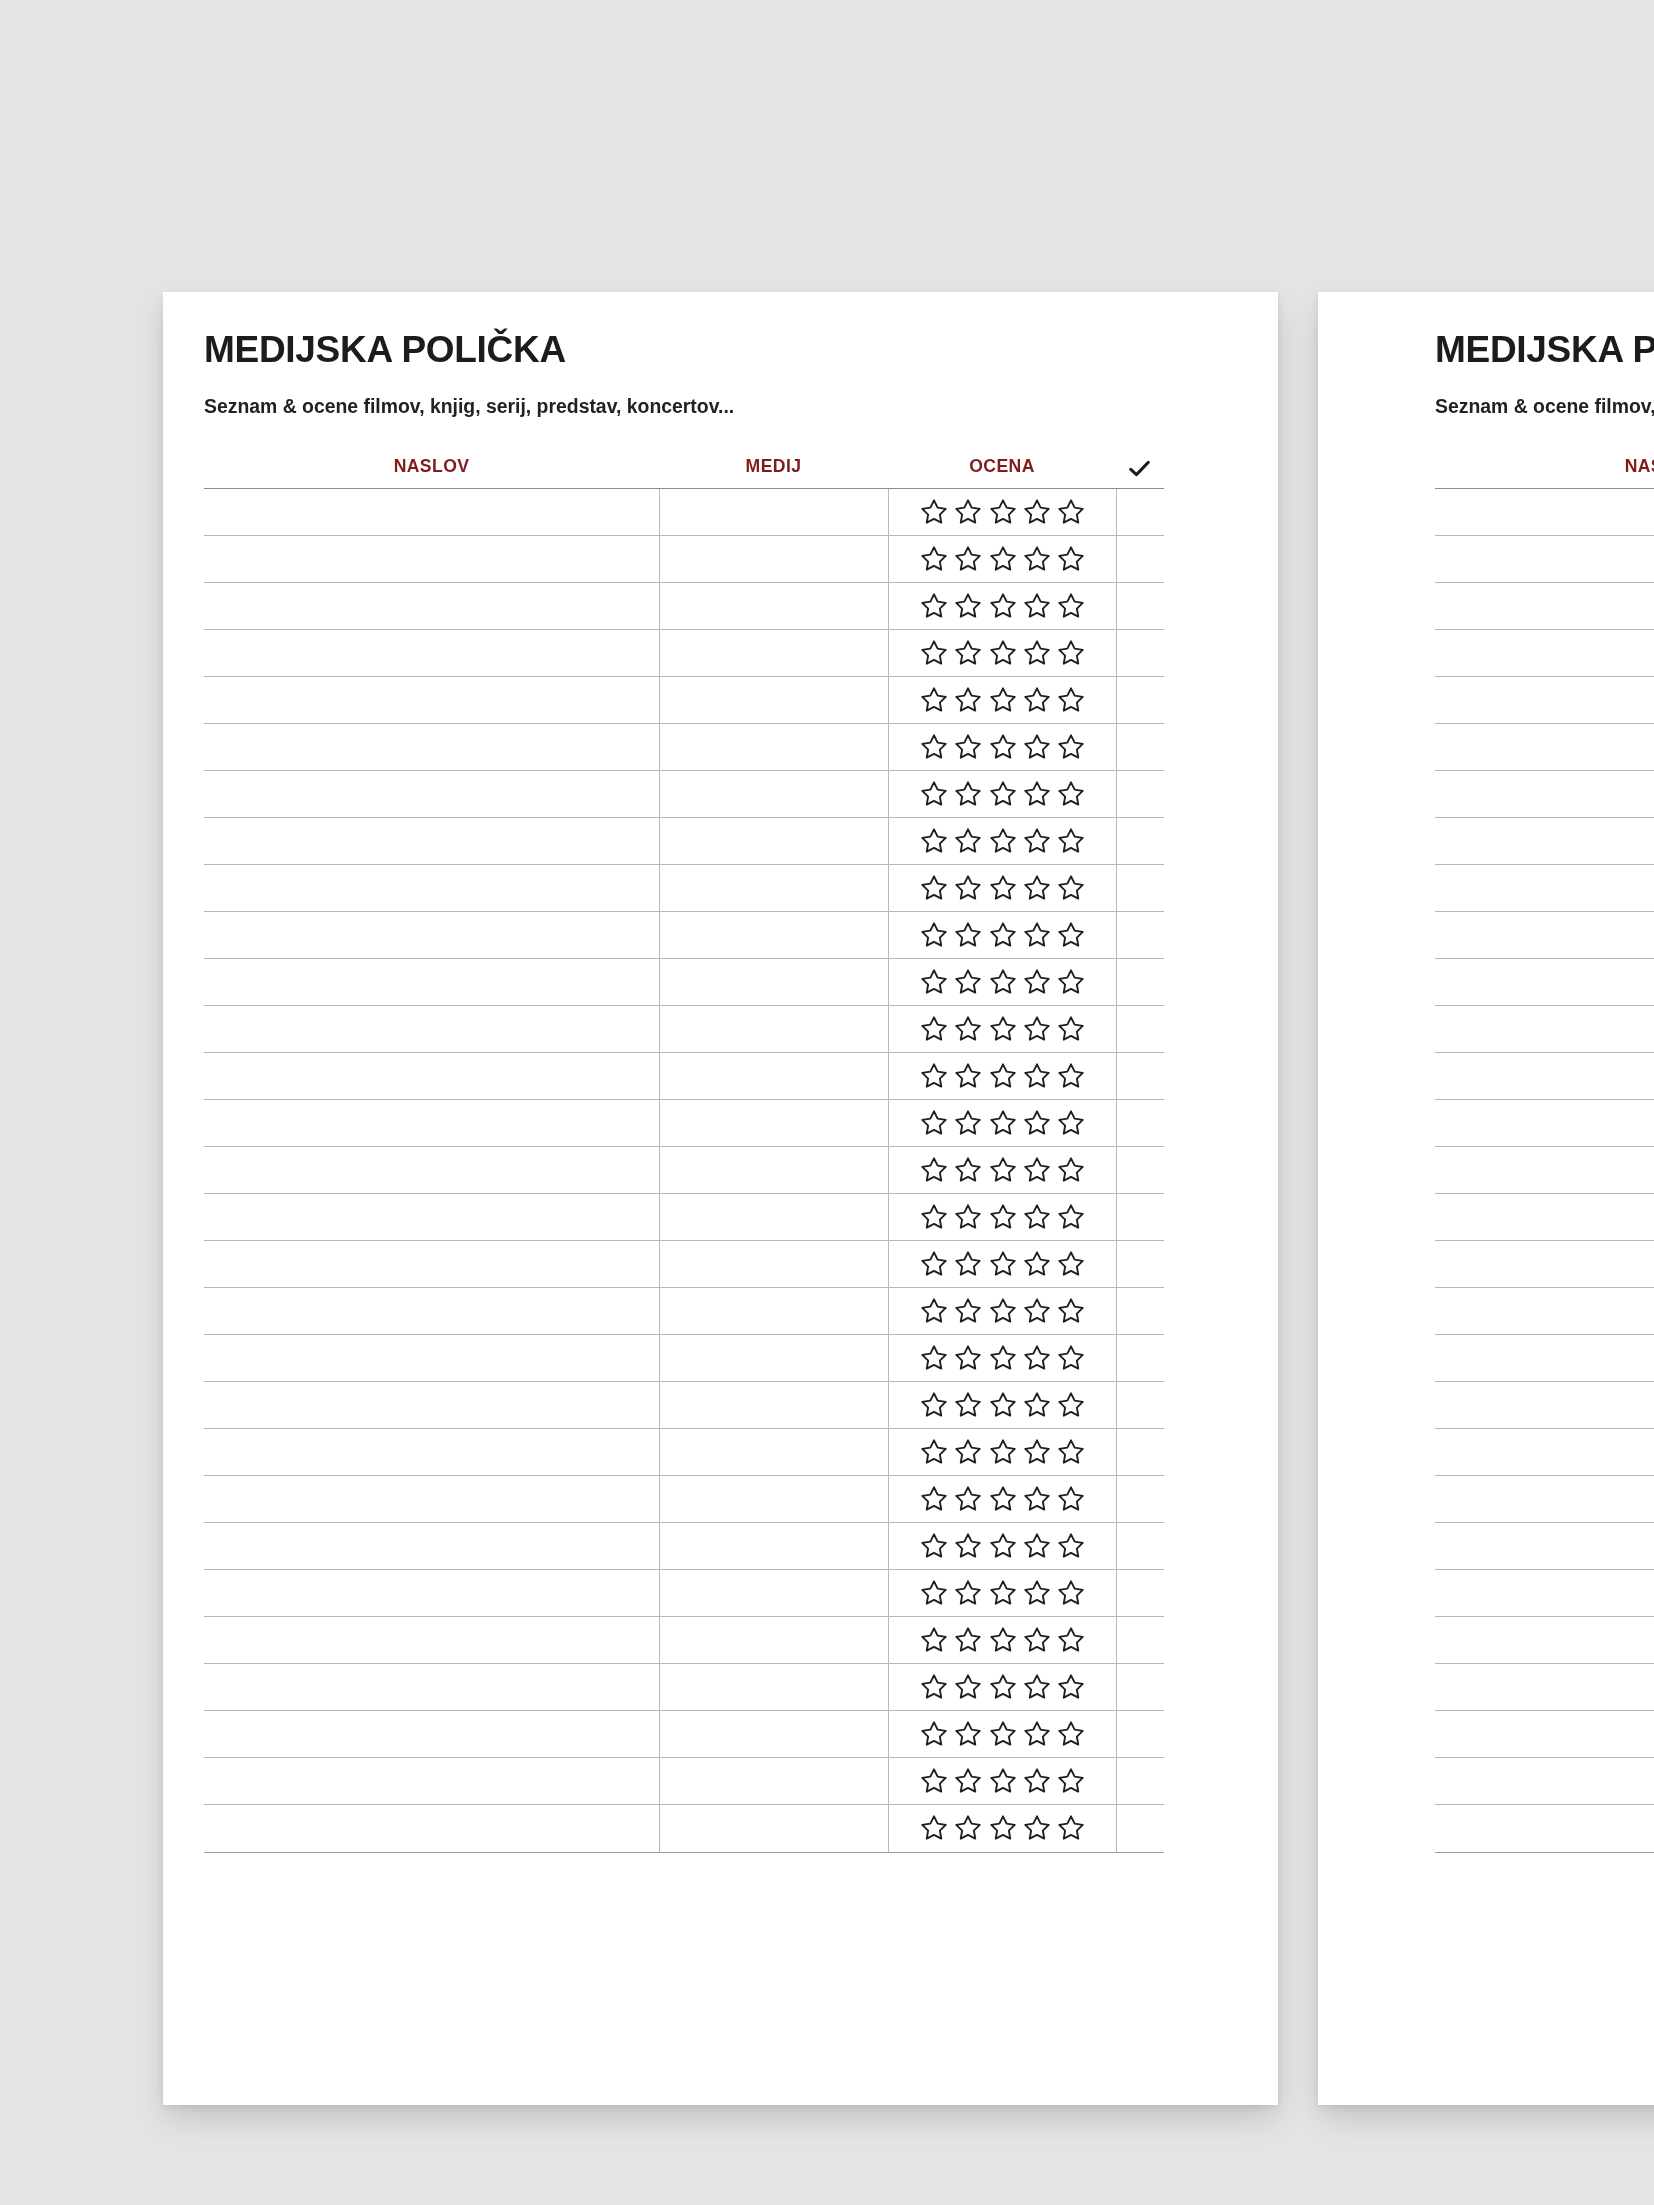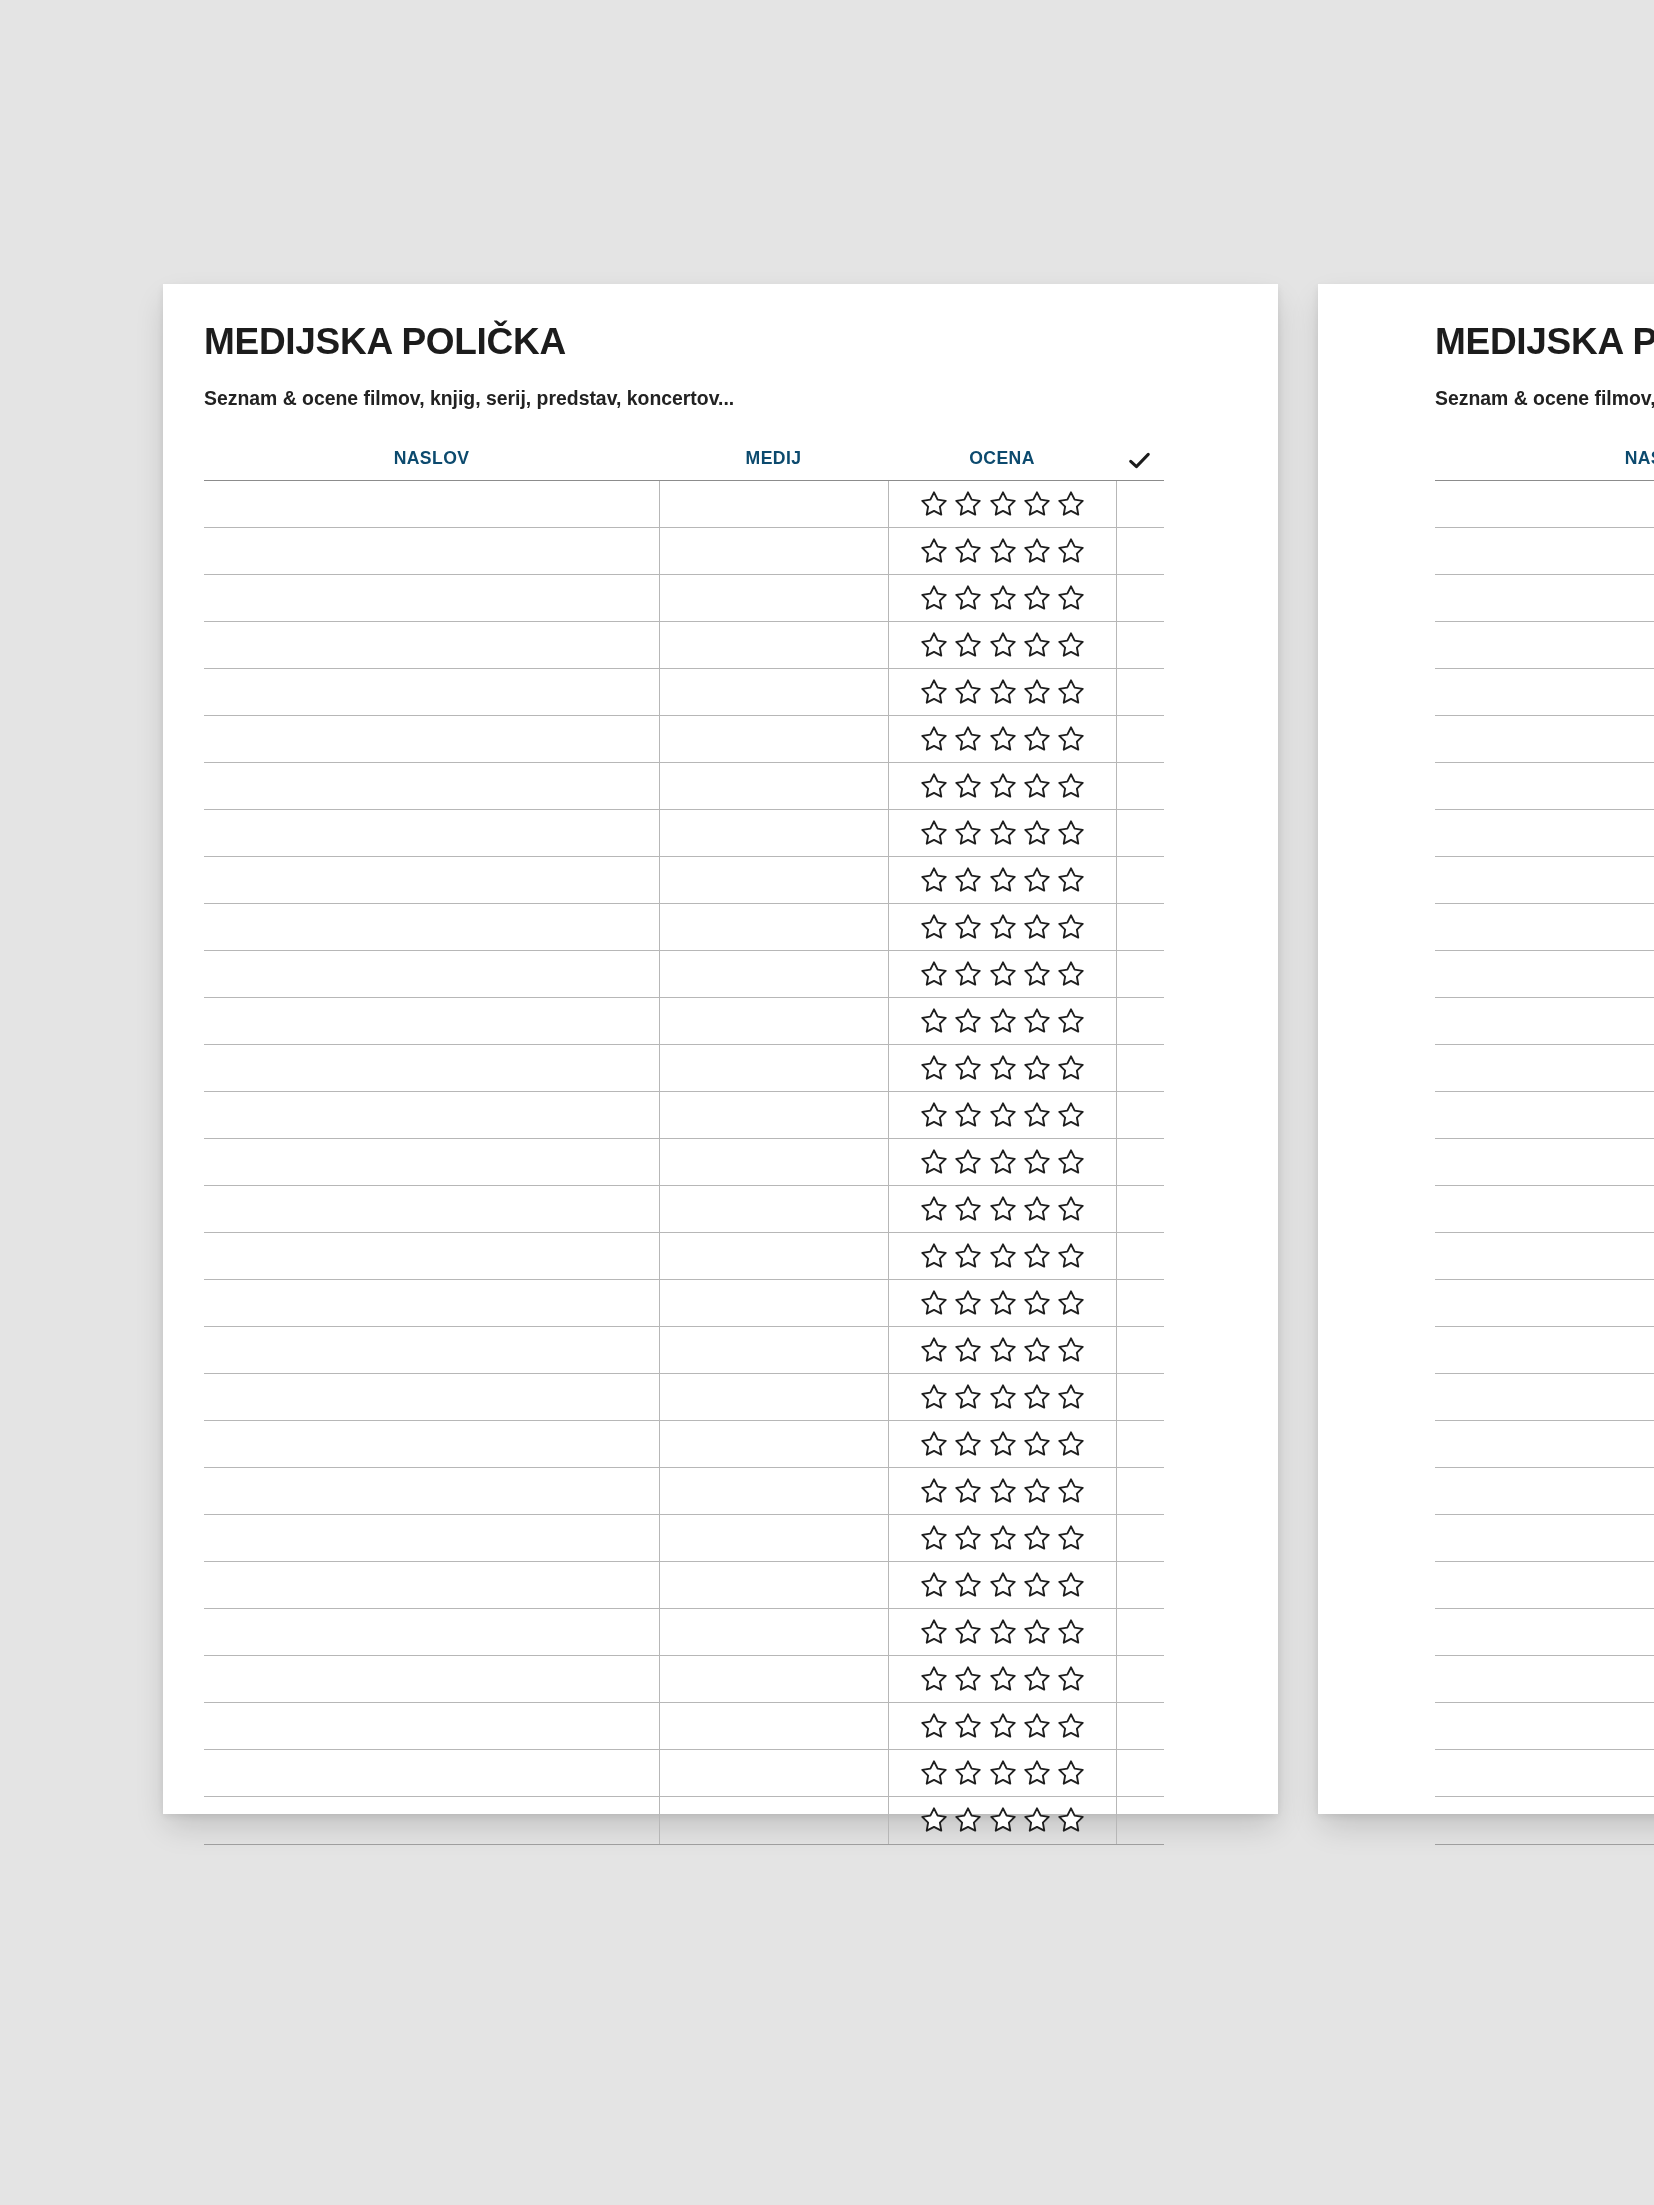--- a/index.html
+++ b/index.html
@@ -7,23 +7,23 @@
     position: relative;
     width: 1654px;
     height: 2206px;
     background: #e4e4e4;
     overflow: hidden;
     font-family: "Liberation Sans", "DejaVu Sans", sans-serif;
     color: #1c1c1c;
   }
   .page {
     position: absolute;
-    top: 284px;
+    top: 292px;
     width: 1115px;
-    height: 1530px;
+    height: 1813px;
     background: #ffffff;
     box-shadow: 0 14px 30px -3.5px rgba(0,0,0,0.16), 0 2.6px 7px rgba(0,0,0,0.08);
   }
   .page-left  { left: 163px; }
   .page-right { left: 1318px; }
 
   .content { margin-left: 41px; width: 960px; }
   .page-right .content { margin-left: 117px; }
 
   .title {
@@ -50,21 +50,21 @@
     height: 71px;
     box-sizing: border-box;
     border-bottom: 1.8px solid #8c8c8c;
     padding-bottom: 10.6px;
   }
   .th {
     font-size: 17.6px;
     font-weight: 700;
     letter-spacing: 0.4px;
     text-align: center;
-    color: #0c4a6e;
+    color: #7f1d1d;
   }
   .w-naslov { width: 455px; }
   .w-medij  { width: 229px; }
   .w-ocena  { width: 228px; text-align: center; }
   .w-check  { width: 47px;  }
 
   .th-check { display: flex; justify-content: center; align-items: flex-end; }
   .check-icon svg { width: 21px; height: 17px; display: block; }
   .check-icon polyline {
     fill: none;

